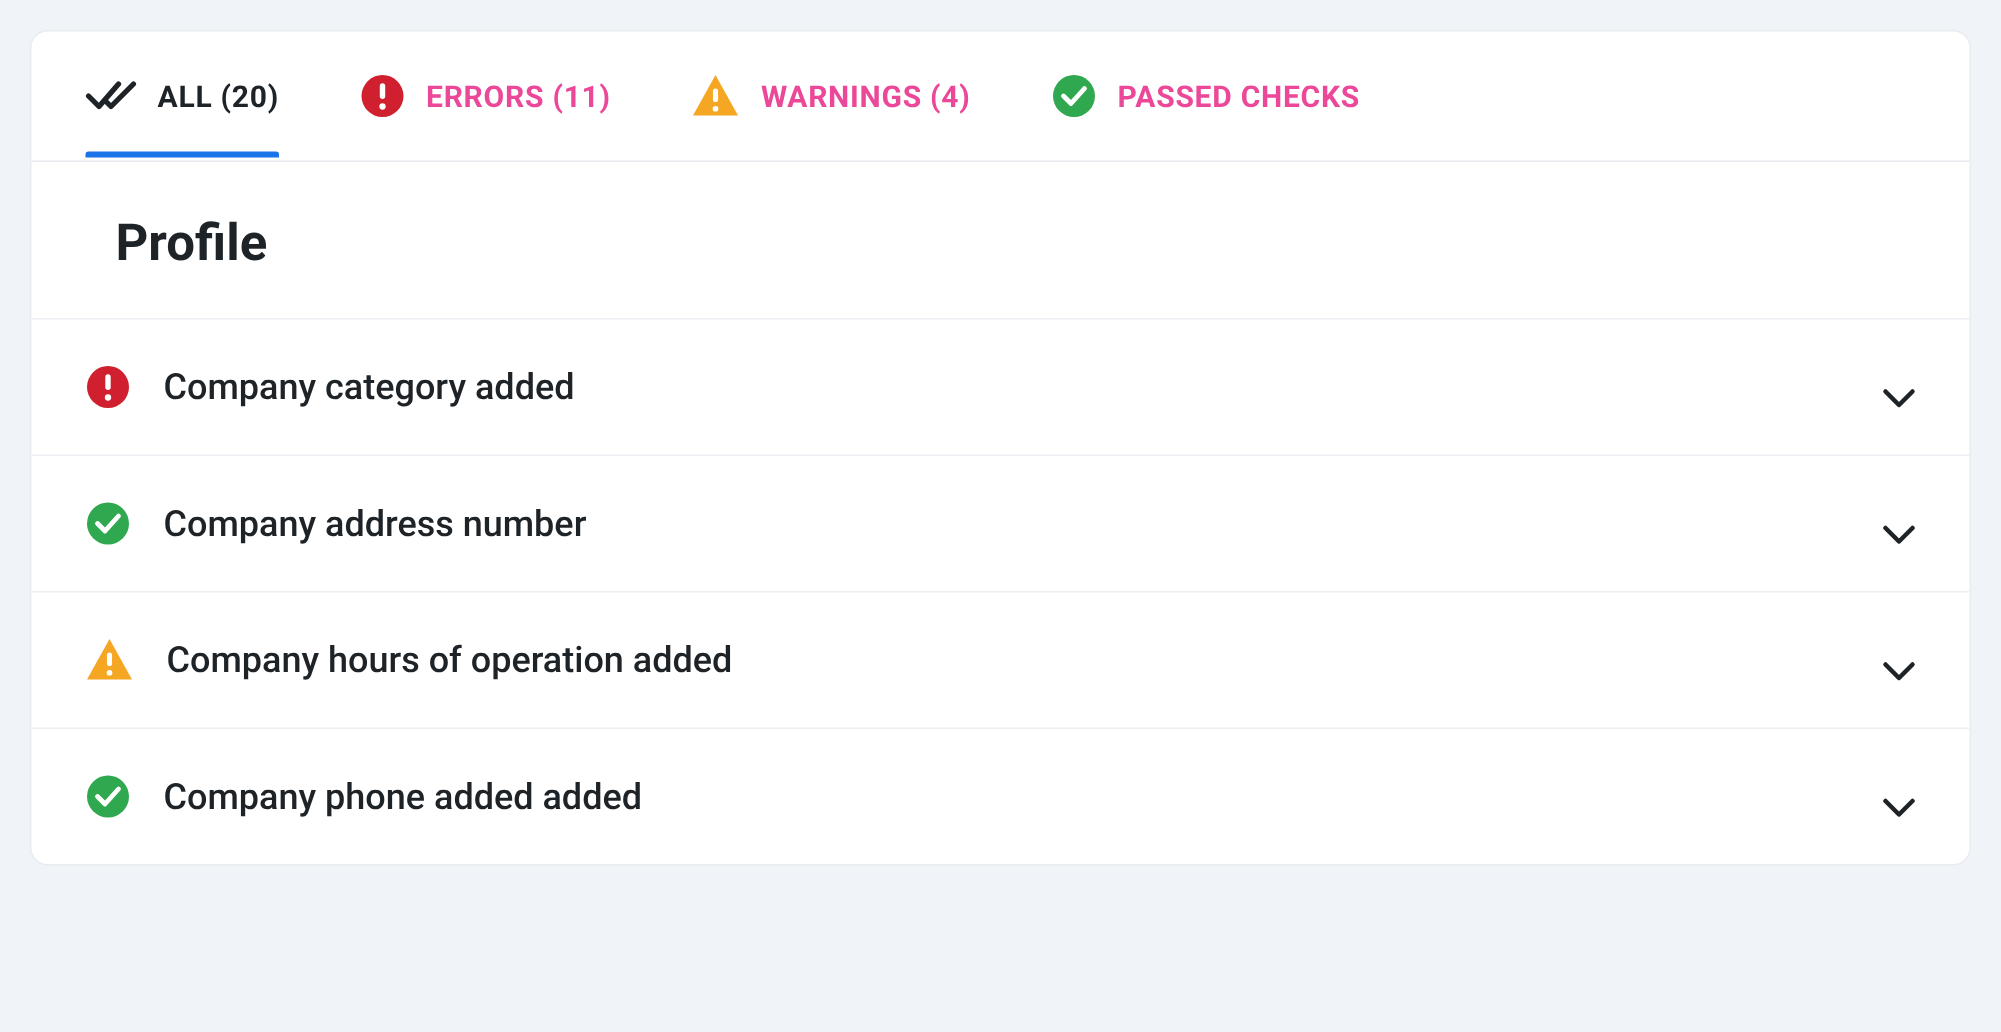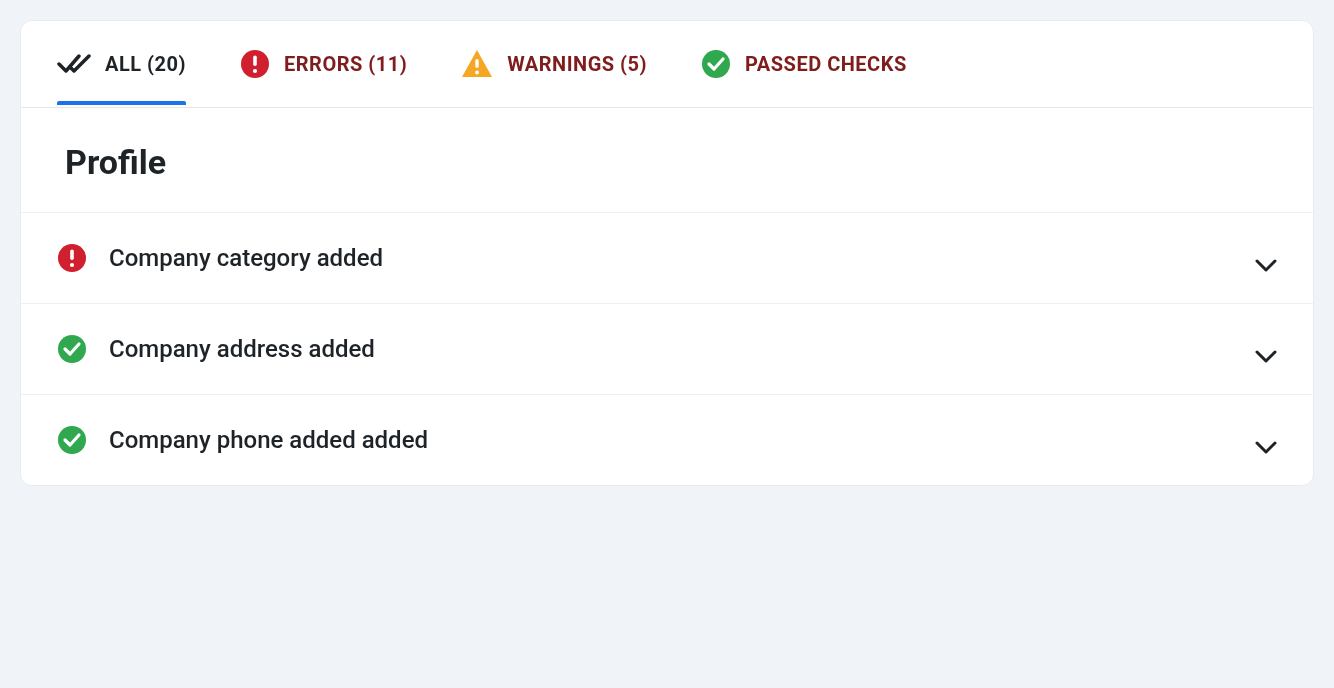--- a/index.html
+++ b/index.html
@@ -39,33 +39,33 @@
     right: 0;
     bottom: -1px;
     height: 4px;
     background: #1a73e8;
     border-radius: 2px 2px 0 0;
   }
   .tab-label {
     font-size: 20px;
     font-weight: 700;
     letter-spacing: 0.5px;
-    color: #7f1d1d;
+    color: #ec4899;
   }
   .tab.active .tab-label { color: #1e2328; }
   .icon-wrap {
     display: inline-flex;
     align-items: center;
     justify-content: center;
   }
   .section-title {
     font-size: 34px;
     font-weight: 700;
     color: #1e2328;
-    padding: 34px 36px 30px 44px;
+    padding: 34px 36px 30px 56px;
   }
   .list-item {
     display: flex;
     align-items: flex-end;
     justify-content: space-between;
     padding: 30px 36px;
     border-top: 1px solid #eceff3;
     cursor: pointer;
   }
   .list-item-left {
@@ -109,21 +109,21 @@
     </div>
 
     <div class="tab">
       <span class="icon-wrap">
         <svg width="32" height="30" viewBox="0 0 32 30">
           <path d="M16 1 L31 28 L1 28 Z" fill="#f5a623"></path>
           <rect x="14.3" y="10" width="3.4" height="9" rx="1.7" fill="#ffffff"></rect>
           <circle cx="16" cy="23.5" r="1.9" fill="#ffffff"></circle>
         </svg>
       </span>
-      <span class="tab-label">WARNINGS (5)</span>
+      <span class="tab-label">WARNINGS (4)</span>
     </div>
 
 
     <div class="tab">
       <span class="icon-wrap">
         <svg width="30" height="30" viewBox="0 0 30 30">
           <circle cx="15" cy="15" r="14" fill="#2fa84f"></circle>
           <path d="M8 15 L13 20 L22 10" stroke="#ffffff" stroke-width="3.2" stroke-linecap="round" stroke-linejoin="round" fill="none"></path>
         </svg>
       </span>
@@ -155,29 +155,46 @@
     </div>
 
     <div class="list-item">
       <div class="list-item-left">
         <span class="icon-wrap">
           <svg width="30" height="30" viewBox="0 0 30 30">
             <circle cx="15" cy="15" r="14" fill="#2fa84f"></circle>
             <path d="M8 15 L13 20 L22 10" stroke="#ffffff" stroke-width="3.2" stroke-linecap="round" stroke-linejoin="round" fill="none"></path>
           </svg>
         </span>
-        <span class="item-label">Company address added</span>
-      </div>
-      <span class="chevron">
-        <svg width="22" height="14" viewBox="0 0 22 14">
-            <path d="M2 2 L11 11 L20 2" stroke="#1e2328" stroke-width="3" stroke-linecap="round" stroke-linejoin="round" fill="none"></path>
-          </svg>
-      </span>
-    </div>
-
+        <span class="item-label">Company address number</span>
+      </div>
+      <span class="chevron">
+        <svg width="22" height="14" viewBox="0 0 22 14">
+            <path d="M2 2 L11 11 L20 2" stroke="#1e2328" stroke-width="3" stroke-linecap="round" stroke-linejoin="round" fill="none"></path>
+          </svg>
+      </span>
+    </div>
+
+    <div class="list-item">
+      <div class="list-item-left">
+        <span class="icon-wrap">
+          <svg width="32" height="30" viewBox="0 0 32 30">
+            <path d="M16 1 L31 28 L1 28 Z" fill="#f5a623"></path>
+            <rect x="14.3" y="10" width="3.4" height="9" rx="1.7" fill="#ffffff"></rect>
+            <circle cx="16" cy="23.5" r="1.9" fill="#ffffff"></circle>
+          </svg>
+        </span>
+        <span class="item-label">Company hours of operation added</span>
+      </div>
+      <span class="chevron">
+        <svg width="22" height="14" viewBox="0 0 22 14">
+            <path d="M2 2 L11 11 L20 2" stroke="#1e2328" stroke-width="3" stroke-linecap="round" stroke-linejoin="round" fill="none"></path>
+          </svg>
+      </span>
+    </div>
 
     <div class="list-item">
       <div class="list-item-left">
         <span class="icon-wrap">
           <svg width="30" height="30" viewBox="0 0 30 30">
             <circle cx="15" cy="15" r="14" fill="#2fa84f"></circle>
             <path d="M8 15 L13 20 L22 10" stroke="#ffffff" stroke-width="3.2" stroke-linecap="round" stroke-linejoin="round" fill="none"></path>
           </svg>
         </span>
         <span class="item-label">Company phone added added</span>

